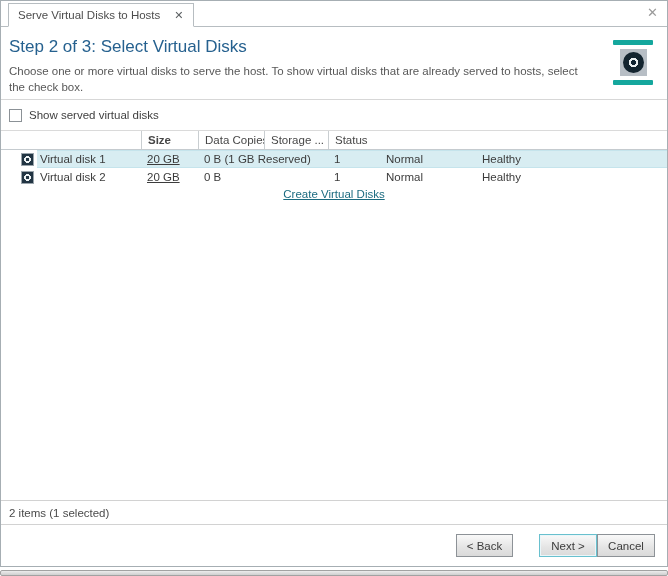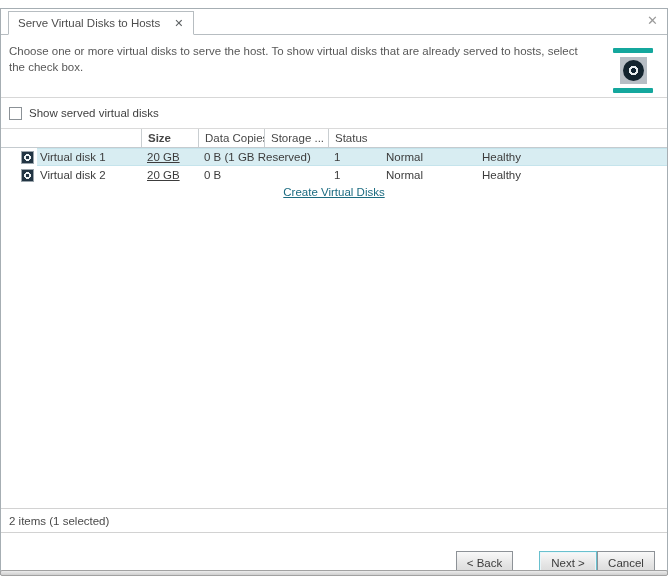--- a/index.html
+++ b/index.html
@@ -1,20 +1,20 @@
 <!DOCTYPE html>
 <html><head>
 <meta charset="utf-8">
 <style>
   * { margin:0; padding:0; box-sizing:border-box; }
   html,body { width:668px; height:576px; background:#fff; font-family:"Liberation Sans", sans-serif; }
   .page { position:relative; width:668px; height:576px; overflow:hidden; }
 
   
-  .frame { position:absolute; left:0; top:8px; width:668px; height:567px;
+  .frame { position:absolute; left:0; top:0; width:668px; height:567px;
            border:1px solid #a6aeb3; background:#fff; display:flex; flex-direction:column; }
   .bottom-strip { position:absolute; left:0; top:570px; width:668px; height:6px;
            background:linear-gradient(#ececec,#cfcfcf); border:1px solid #a2a2a2; border-radius:2px; }
 
   
   .tabbar { height:26px; position:relative; border-bottom:1px solid #b7bdc1; display:flex; align-items:flex-end; background:#fff; flex:0 0 auto; }
   .tab { margin-left:7px; margin-bottom:-1px; height:24px; border:1px solid #b7bdc1; border-bottom:1px solid #fff;
          background:#fff; display:flex; align-items:center; padding:0 9px; z-index:2; cursor:default; }
   .tab-label { font-size:11.5px; color:#4d4d4d; }
   .tab-close { margin-left:14px; font-size:11px; color:#5c6063; line-height:1; }
@@ -65,21 +65,21 @@
   .td-status { flex:1;margin-left:32px; }
 
   .link-row { height:17px; text-align:center; margin-top:2px; }
   .create-link { font-size:11.5px; color:#1b6b80; text-decoration:underline; cursor:pointer; }
 
   .filler { flex:1 1 auto; }
 
   
   .statusbar { height:25px; border-top:1px solid #d2d2d2; border-bottom:1px solid #d2d2d2;
                display:flex; align-items:center; padding-left:8px; font-size:11.5px; color:#4a4a4a; flex:0 0 auto; }
-  .footer { height:41px; display:flex; align-items:flex-end; justify-content:flex-end; padding-right:12px; flex:0 0 auto;padding-left:44px; }
+  .footer { height:41px; display:flex; align-items:center; justify-content:flex-end; padding-right:12px; flex:0 0 auto;padding-left:44px; }
   .btn { width:58px; height:23px; font-size:11.5px; font-family:"Liberation Sans", sans-serif; color:#3c3c3c;
          background:linear-gradient(to bottom,#f9f9f9,#e4e4e4 60%,#dadada); border:1px solid #8d9297; cursor:default; }
   .btn-back { margin-right:26px; width:57px; }
   .btn-next { border:1px solid #69c0ce; box-shadow:inset 0 0 0 1px #eaf6f9; }
 </style>
 </head>
 <body>
 
 <div class="page">
   <div class="frame">
@@ -87,20 +87,21 @@
     <div class="tabbar">
       <div class="tab">
         <span class="tab-label">Serve Virtual Disks to Hosts</span>
         <span class="tab-close">✕</span>
       </div>
       <span class="window-close">✕</span>
     </div>
 
     <div class="header-row">
       <div class="header-text">
+        <div class="page-title">Step 2 of 3: Select Virtual Disks</div>
         <div class="page-desc">Choose one or more virtual disks to serve the host. To show virtual disks that are already served to hosts, select the check box.</div>
       </div>
       <div class="disk-icon">
         <div class="disk-bar" style="background:#14a79d;"></div>
         <div class="disk-square">
             <div class="disk-disc"></div>
           </div>
         <div class="disk-bar" style="background:#14a79d;"></div>
       </div>
     </div>

